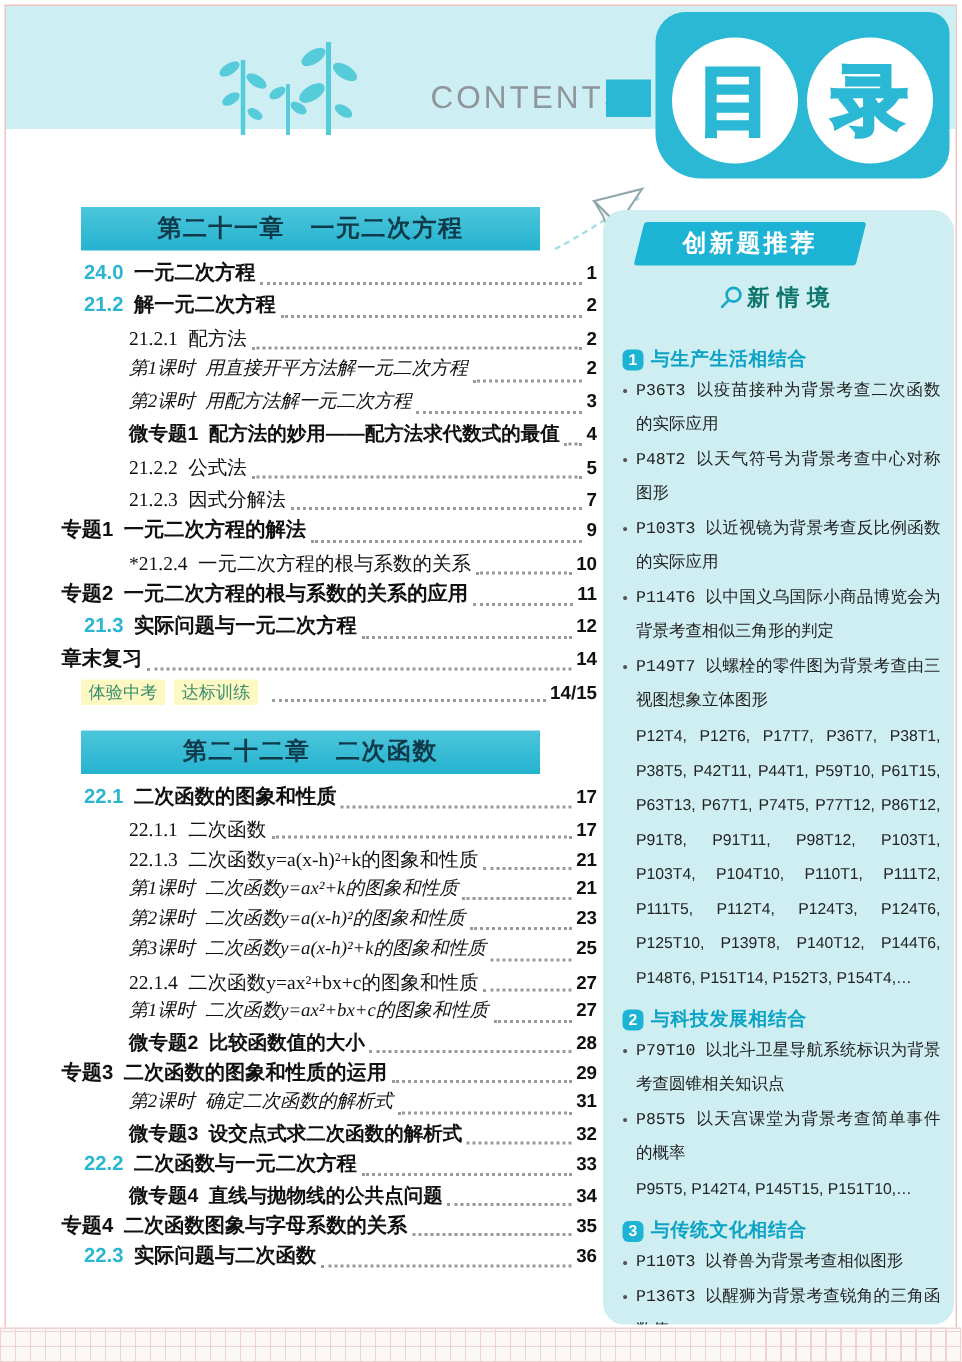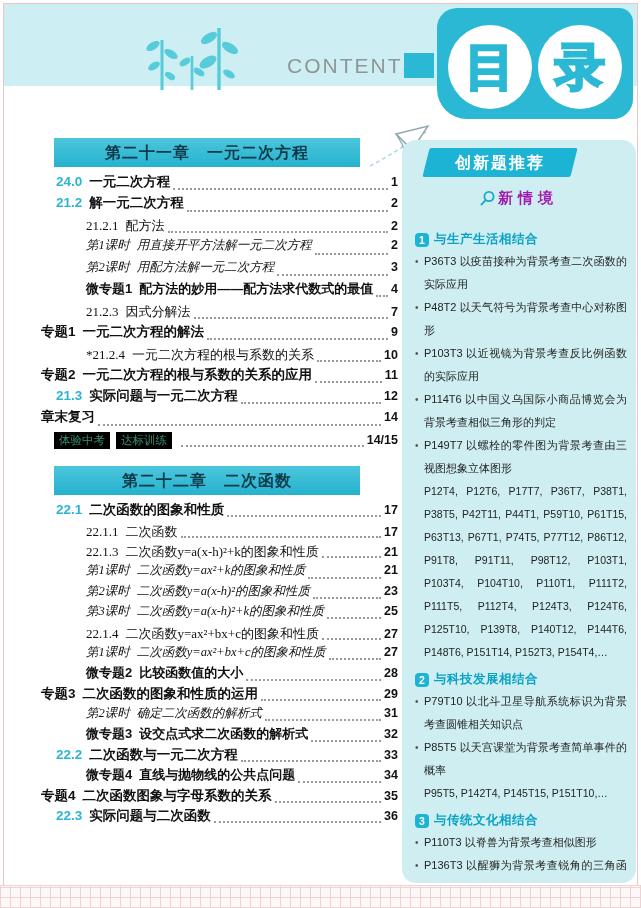--- a/index.html
+++ b/index.html
@@ -48,42 +48,42 @@
   .toc-row.lesson{padding-left:50px;}
   .toc-row.lesson .row-num,.toc-row.lesson .row-title{font-family:"Liberation Serif",serif;
     font-style:italic;font-size:12.5px;}
   .toc-row.micro{padding-left:50px;}
   .toc-row.micro .row-num,.toc-row.micro .row-title{font-weight:700;font-size:13px;}
   .toc-row.topic{padding-left:5px;}
   .toc-row.topic .row-num,.toc-row.topic .row-title{font-weight:700;font-size:13.5px;text-align:right;}
   .toc-row.end{padding-left:5px;}
   .toc-row.end .row-title{font-weight:700;font-size:13.5px;}
   .toc-row.exam{padding-left:18px;align-items:center;}
-  .exam-box{background:#000000;color:#3a8f70;font-size:11.5px;padding:1px 5px;margin-right:6px;
+  .exam-box{background:#fef9c3;color:#3a8f70;font-size:11.5px;padding:1px 5px;margin-right:6px;
     font-family:"Liberation Serif",serif;}
   .paper-plane{position:absolute;left:330px;top:-14px;z-index:4;}
 
   
   .right-panel{position:absolute;left:402px;top:140px;width:234px;height:743px;background:#cfeef1;
     border-radius:14px;z-index:2;overflow:hidden;}
   .panel-badge{position:absolute;left:24px;top:8px;width:148px;height:29px;background:#1db3d4;
     transform:skewX(-14deg);border-radius:2px;}
   .panel-badge span{display:block;transform:skewX(14deg);color:#fff;font-weight:700;font-size:16px;
     letter-spacing:2px;text-align:center;line-height:29px;}
-  .panel-subtitle{position:absolute;top:49px;left:0;right:0;text-align:center;color:#a21caf;
+  .panel-subtitle{position:absolute;top:49px;left:0;right:0;text-align:center;color:#0f766e;
     font-weight:700;font-size:15px;letter-spacing:5px;font-family:Liberation Serif, serif;}
   .magnifier{display:inline-block;vertical-align:-3px;margin-right:2px;}
   .panel-sections{position:absolute;top:84px;left:13px;right:9px;}
   .sec-head{display:flex;align-items:center;gap:5px;margin:7px 0 2px;}
   .sec-num{width:14px;height:14px;border-radius:4px;background:#1db3d4;color:#fff;font-size:10.5px;
     font-weight:700;display:flex;align-items:center;justify-content:center;flex:none;}
   .sec-title{color:#0aa3c6;font-weight:700;font-size:12.5px;letter-spacing:0.5px;}
   .panel-bullet{display:flex;font-size:11px;line-height:23px;color:#232323;}
   .panel-bullet .dot{width:9px;flex:none;color:#555;font-size:10px;}
-  .panel-bullet .bullet-text{flex:1;text-align:justify;}
+  .panel-bullet .bullet-text{flex:1;text-align:justify;font-family:Liberation Mono, monospace;}
   .panel-refs{font-size:10.5px;line-height:23px;padding-left:9px;text-align:justify;color:#232323;}
 
   
   .grid-strip{position:absolute;left:0;right:0;bottom:0;height:22px;background:#fdf8f8;z-index:4;
     background-image:
       repeating-linear-gradient(90deg,#f0d2d2 0 1px,transparent 1px 10px),
       repeating-linear-gradient(0deg,#f0d2d2 0 1px,transparent 1px 10px);
     border-top:1px solid #f0d2d2;}
 </style>
 </head>
@@ -161,20 +161,26 @@
           <span class="leader"></span>
           <span class="row-page">3</span>
         </div>
         <div class="toc-row micro">
           <span class="row-num">微专题1</span>
           <span class="row-title">配方法的妙用——配方法求代数式的最值</span>
           <span class="leader"></span>
           <span class="row-page">4</span>
         </div>
         <div class="toc-row sub">
+          <span class="row-num">21.2.2</span>
+          <span class="row-title">公式法</span>
+          <span class="leader"></span>
+          <span class="row-page">5</span>
+        </div>
+        <div class="toc-row sub">
           <span class="row-num">21.2.3</span>
           <span class="row-title">因式分解法</span>
           <span class="leader"></span>
           <span class="row-page">7</span>
         </div>
         <div class="toc-row topic">
           <span class="row-num">专题1</span>
           <span class="row-title">一元二次方程的解法</span>
           <span class="leader"></span>
           <span class="row-page">9</span>

